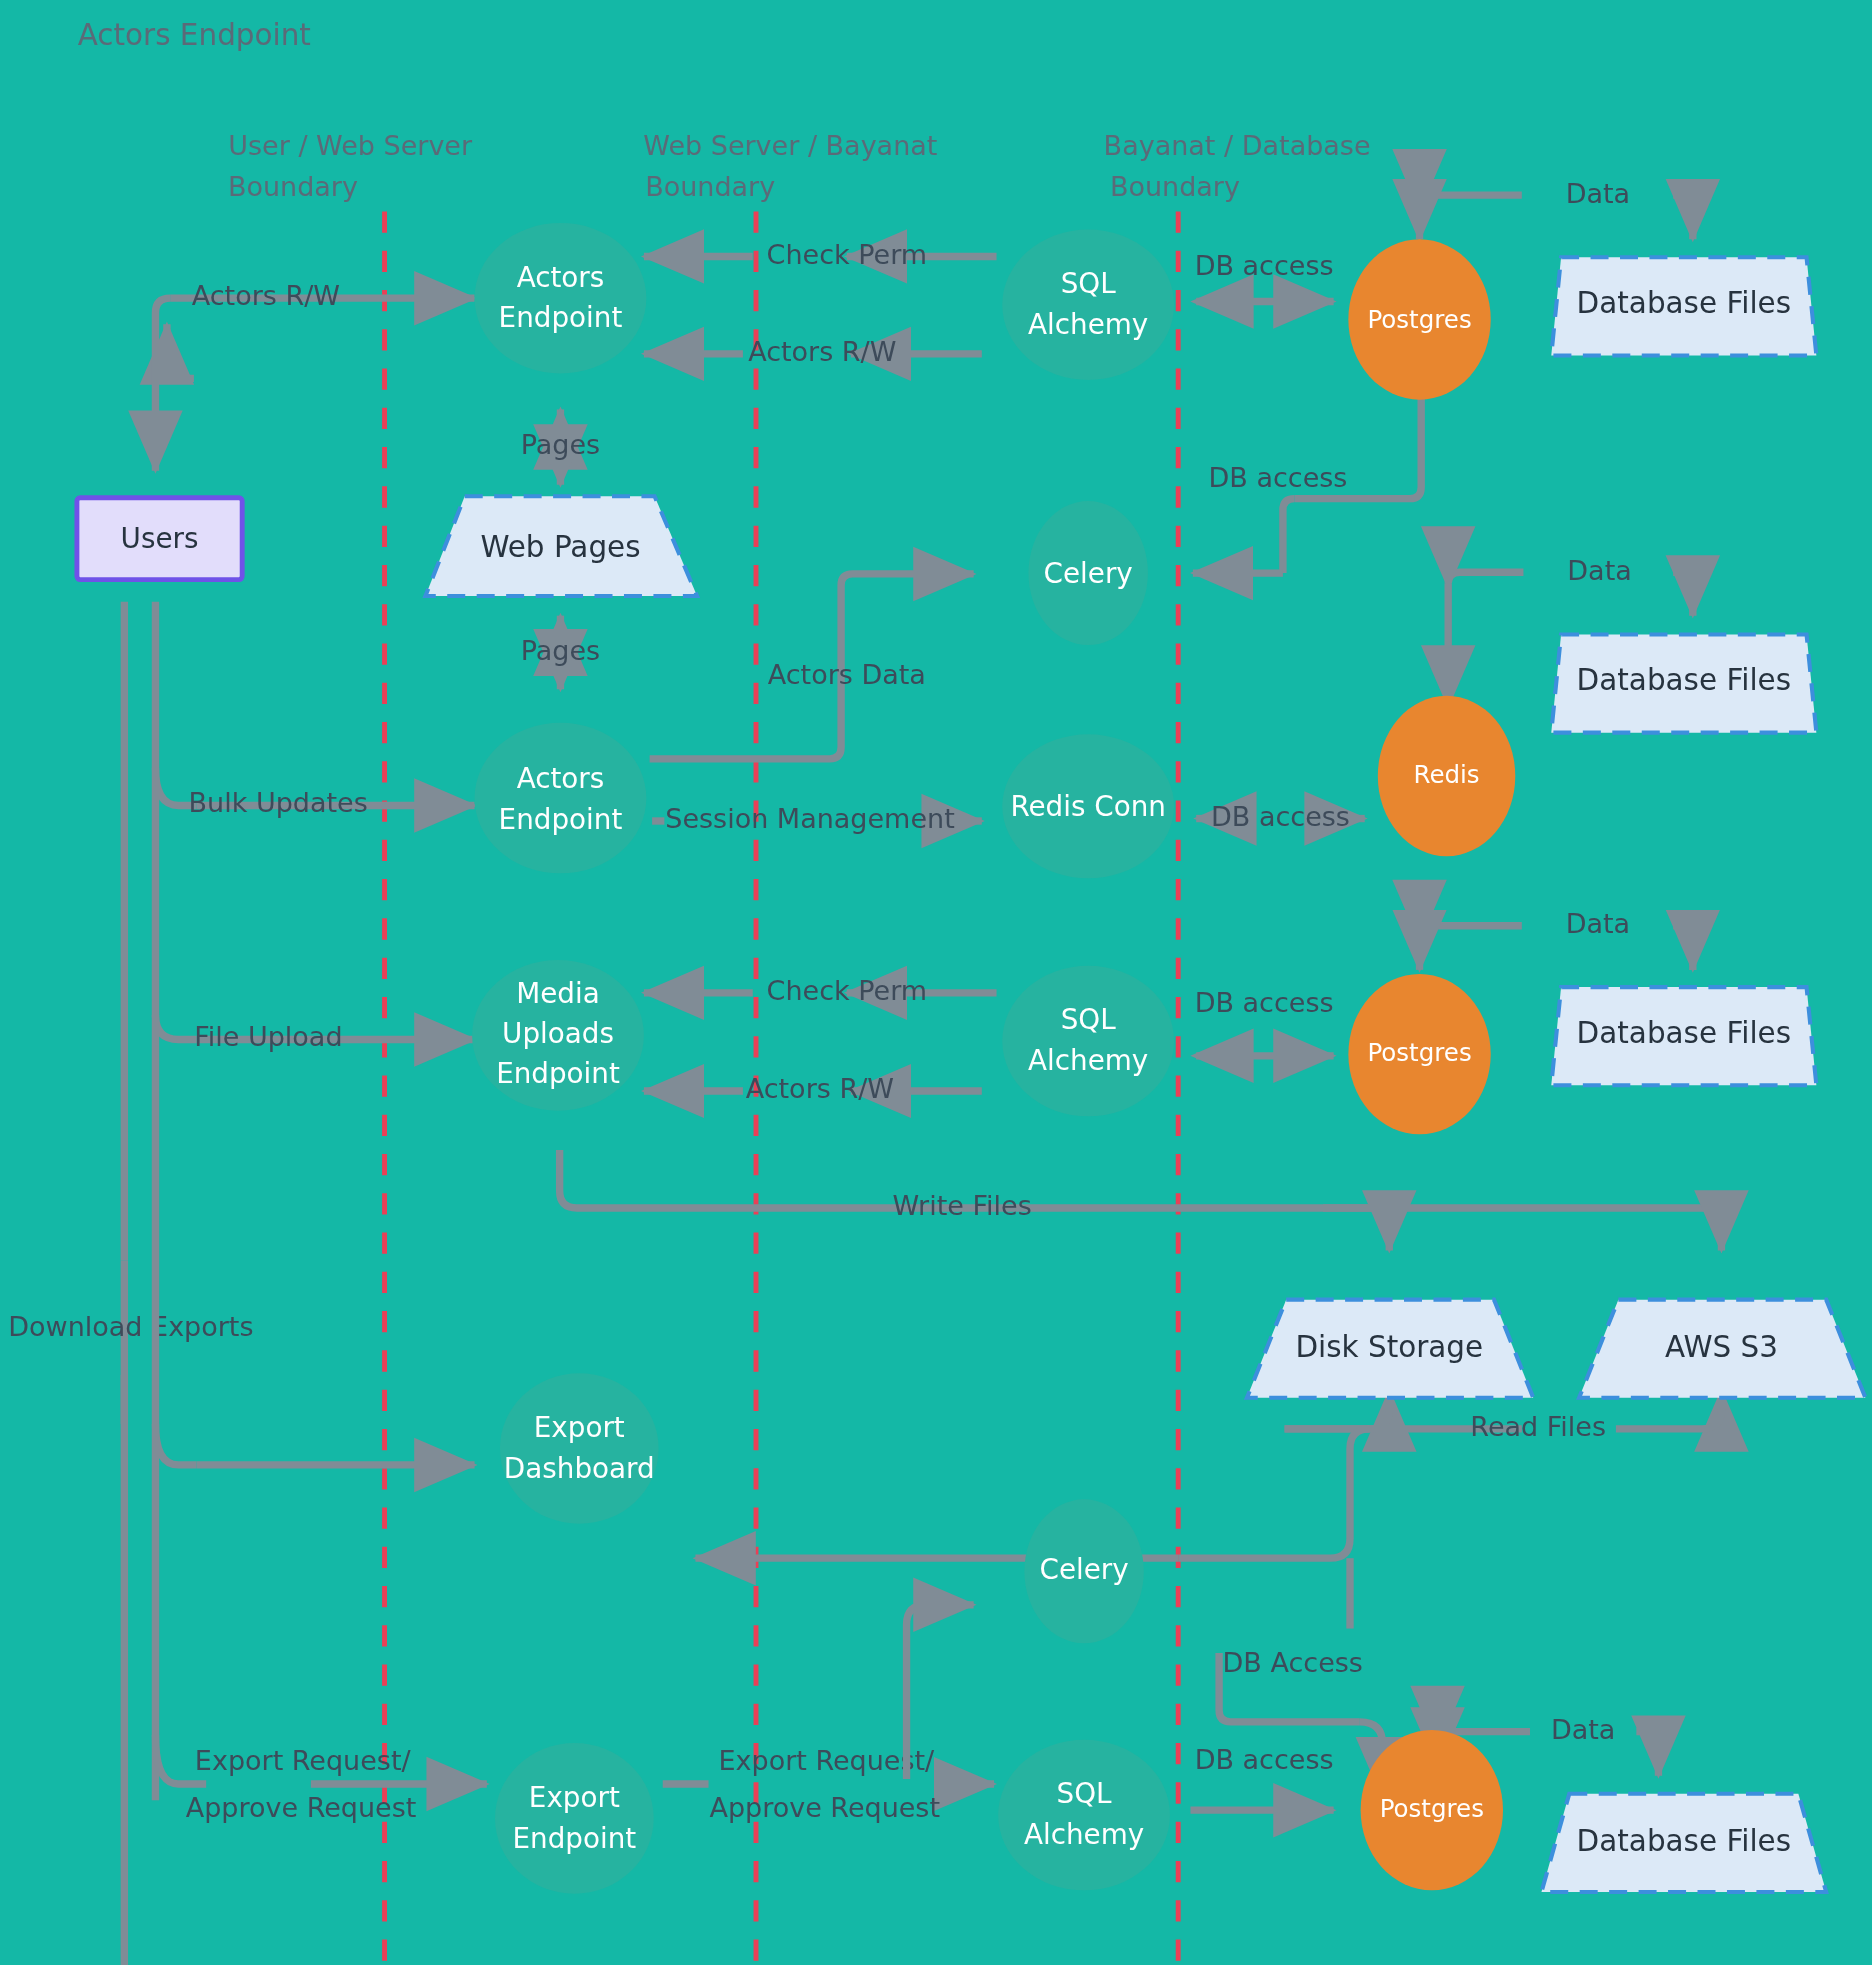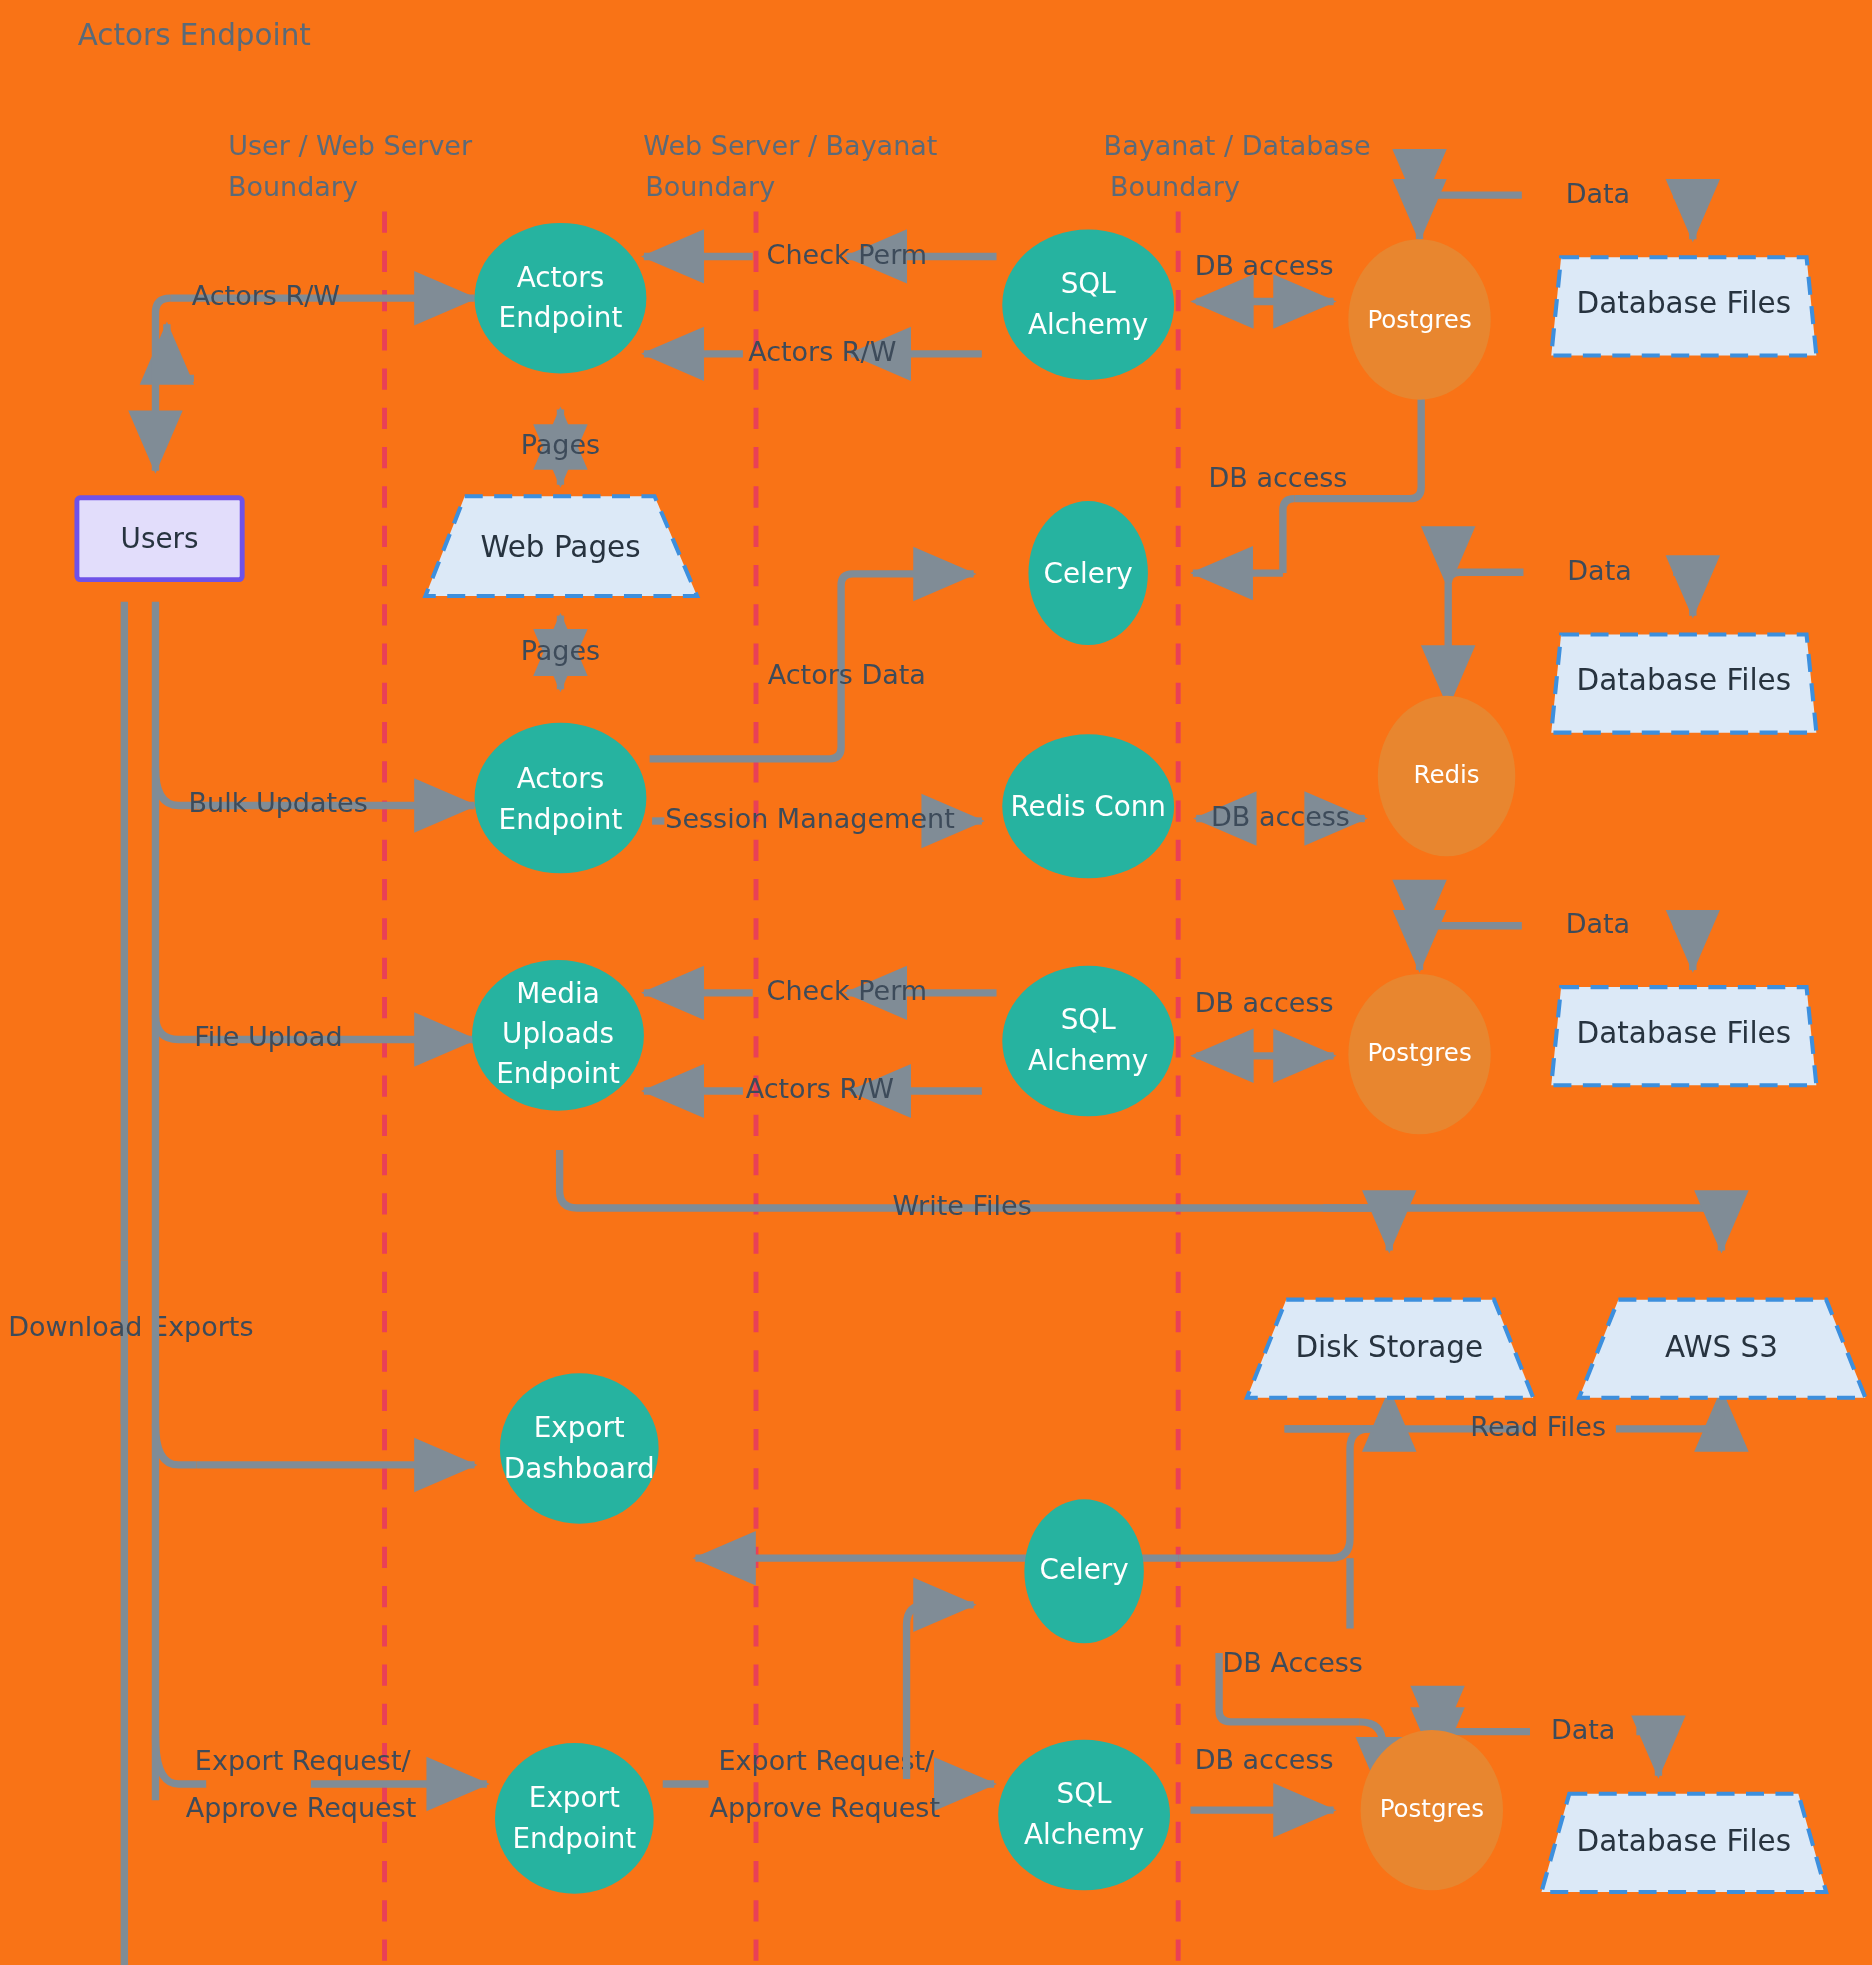--- a/index.html
+++ b/index.html
@@ -4,21 +4,21 @@
 <style>
   html, body {
     margin: 0;
     padding: 0;
     background: #000000;
   }
   #stage {
     position: relative;
     width: 1872px;
     height: 1966px;
-    background: #f97316;
+    background: #14b8a6;
     font-family: "DejaVu Sans", sans-serif;
     overflow: hidden;
   }
   svg#canvas {
     position: absolute;
     top: 0; left: 0;
     width: 1872px;
     height: 1966px;
   }
   .edge {

